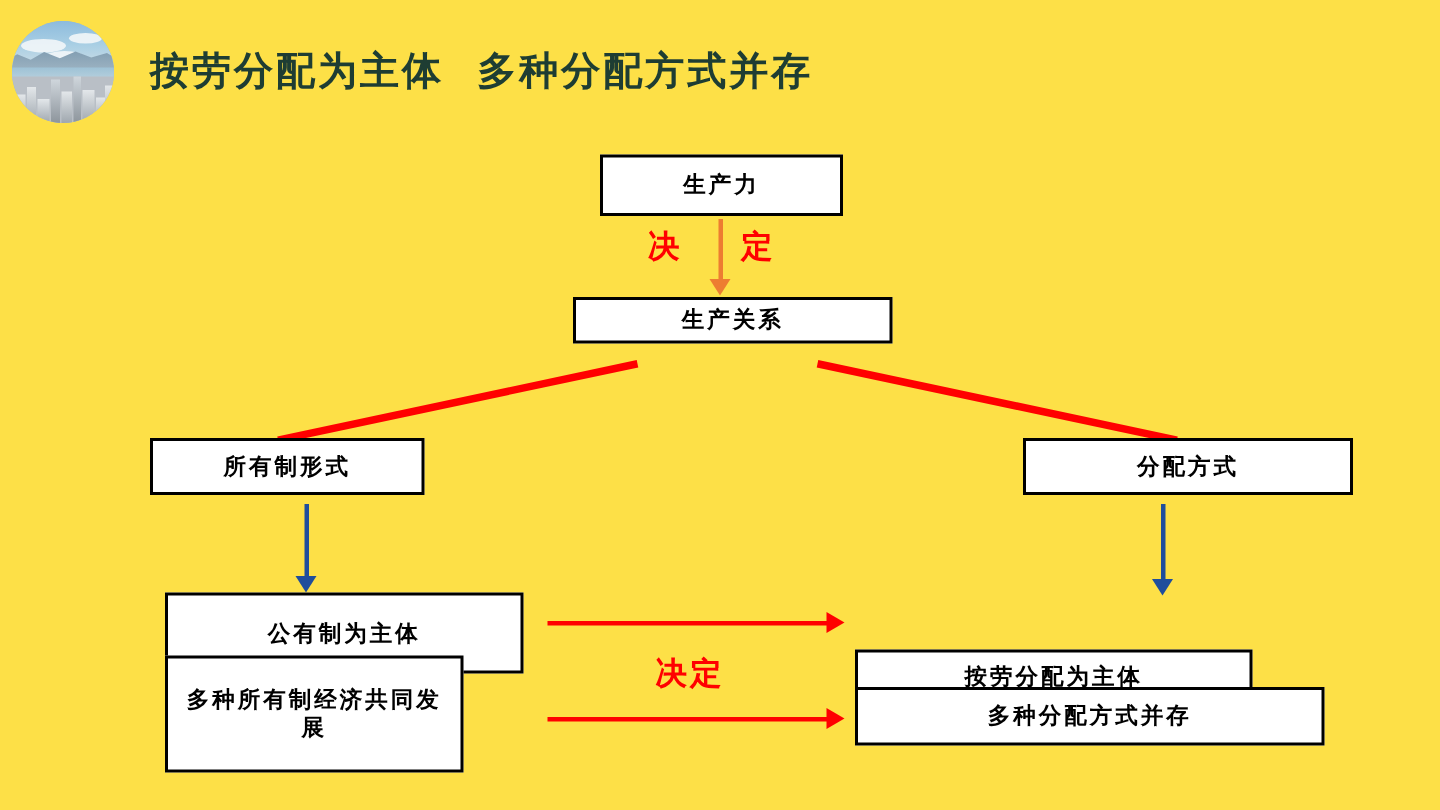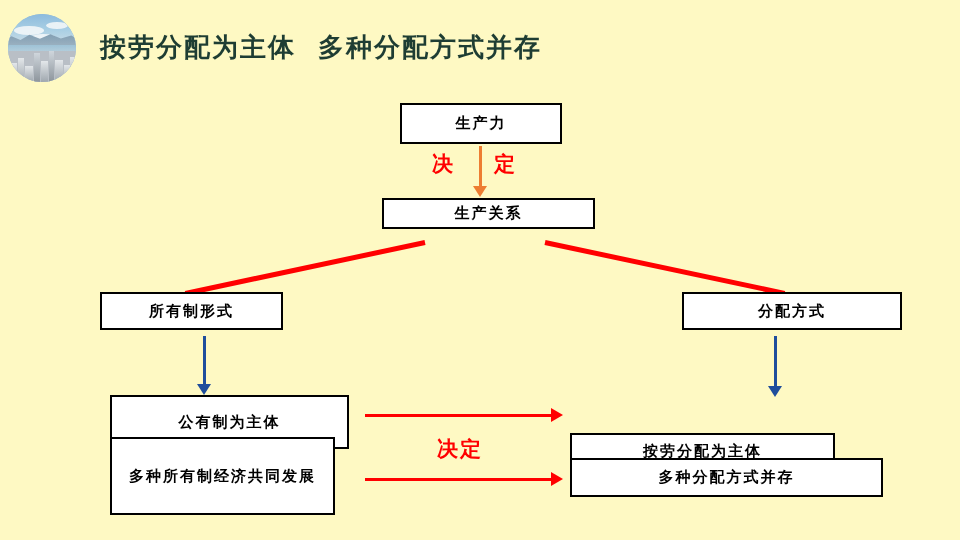--- a/index.html
+++ b/index.html
@@ -4,21 +4,21 @@
 <style>
   html, body {
     margin: 0;
     padding: 0;
     background: #ffffff;
   }
   #slide {
     position: relative;
     width: 960px;
     height: 540px;
-    background: #fef9c3;
+    background: #fde047;
     overflow: hidden;
     font-family: "DejaVu Sans", "Liberation Sans", sans-serif;
   }
 
   
   #header-photo {
     position: absolute;
     left: 8px;
     top: 14px;
     width: 68px;
@@ -184,21 +184,21 @@
   <div class="box" style="left:100px; top:292px; width:183px; height:38px;">所有制形式</div>
   <div class="box" style="left:682px; top:292px; width:220px; height:38px;">分配方式</div>
 
   <div class="vline" style="left:203px; top:336px; height:50px; background:#1f4e9c;"></div>
   <div class="arrowhead-down" style="left:197px; top:384px; border-top:11px solid #1f4e9c;"></div>
 
   <div class="vline" style="left:774px; top:336px; height:52px; background:#1f4e9c;"></div>
   <div class="arrowhead-down" style="left:768px; top:386px; border-top:11px solid #1f4e9c;"></div>
 
   <div class="box" style="left:110px; top:395px; width:239px; height:54px;">公有制为主体</div>
-  <div class="box" style="left:110px; top:437px; width:225px; height:78px; padding:0 8px;">多种所有制经济共同发展</div>
+  <div class="box" style="left:110px; top:437px; width:199px; height:78px; padding:0 8px;">多种所有制经济共同发展</div>
 
   <div class="box" style="left:570px; top:398px; width:265px; height:36px;margin-top:35px;">按劳分配为主体</div>
   <div class="box" style="left:570px; top:458px; width:313px; height:39px;">多种分配方式并存</div>
 
   <div class="hline" style="left:365px; top:414px; width:188px;"></div>
   <div class="arrowhead-right" style="left:551px; top:408px;"></div>
 
   <div class="hline" style="left:365px; top:478px; width:188px;"></div>
   <div class="arrowhead-right" style="left:551px; top:472px;"></div>
 

